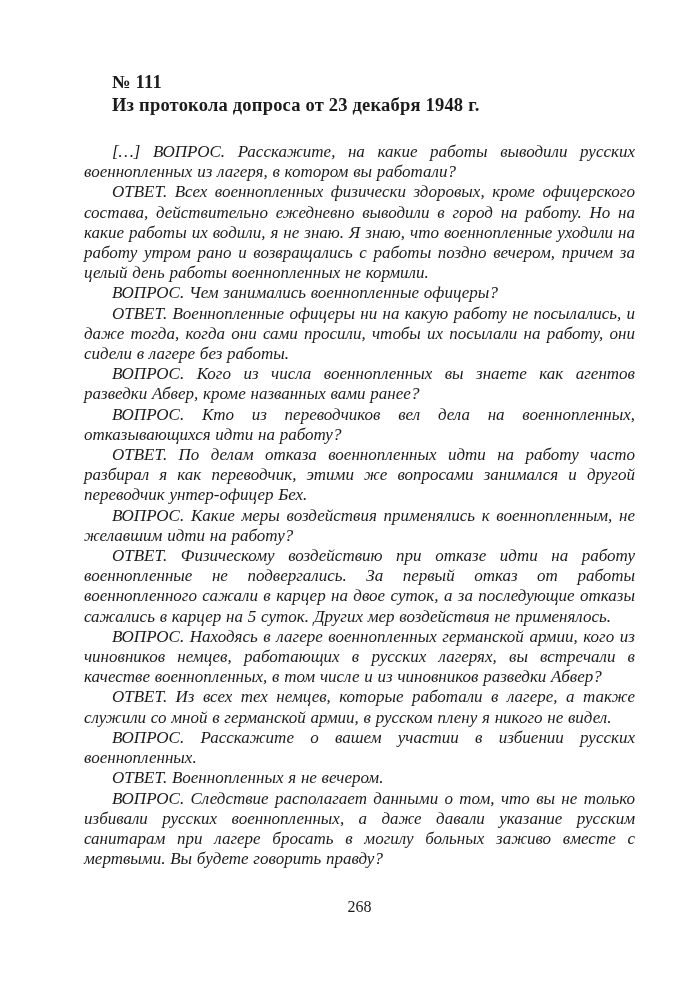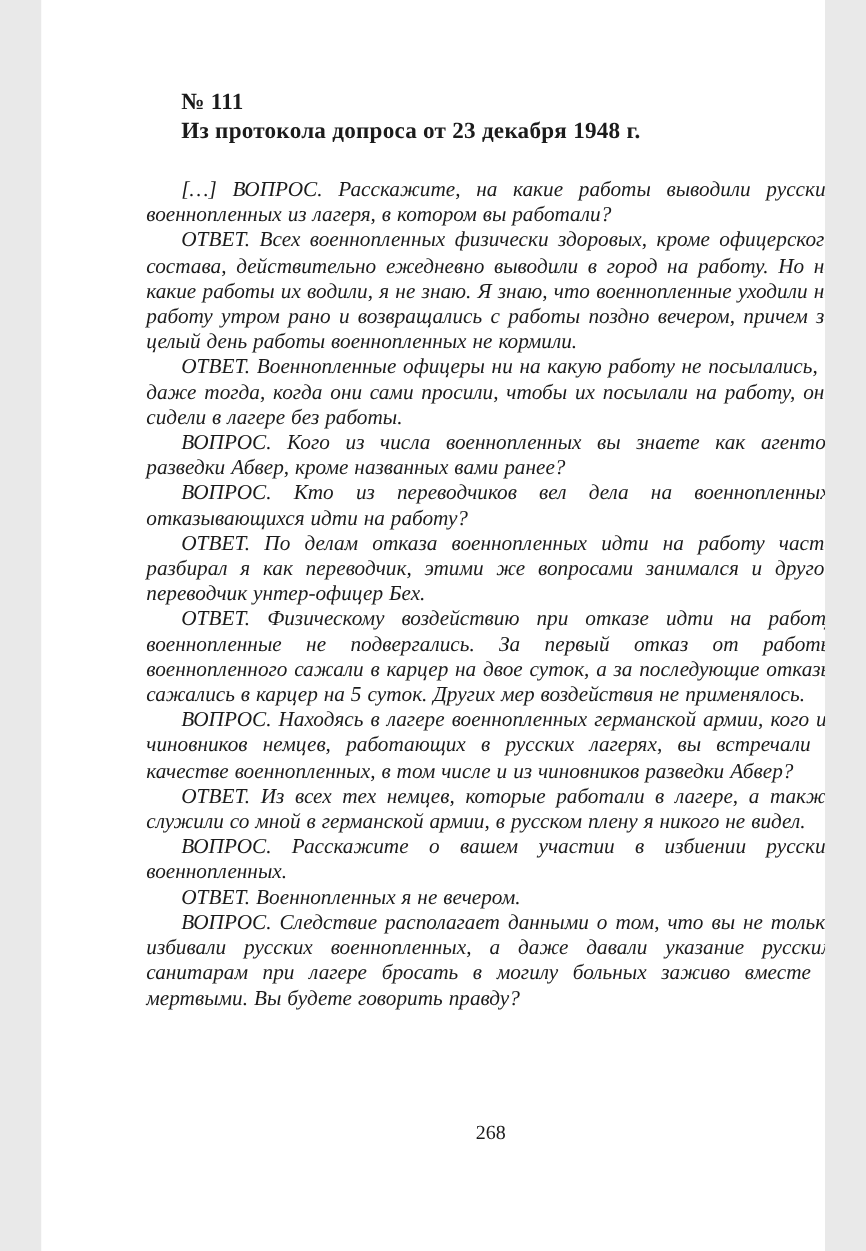--- a/index.html
+++ b/index.html
@@ -2,21 +2,21 @@
 <html lang="ru"><head>
 <meta charset="utf-8">
 <style>
   html, body {
     margin: 0;
     padding: 0;
     background: #e9e9e9;
   }
   .page {
     position: relative;
-    width: 627px;
+    width: 693px;
     height: 1001px;
     margin: 0 auto;
     background: #ffffff;
     color: #1b1b1b;
     font-family: "Liberation Serif", "DejaVu Serif", serif;
     overflow: hidden;
     box-sizing: border-box;
   }
   .text-block {
     position: absolute;
@@ -64,24 +64,26 @@
 
 <div class="page">
   <div class="text-block">
     <div class="heading">
       <span class="doc-no">№ 111</span>
       <span class="doc-title">Из протокола допроса от 23 декабря 1948 г.</span>
     </div>
     <div class="body-text">
         <p class="para">[…] ВОПРОС. Расскажите, на какие работы выводили русских военнопленных из лагеря, в котором вы работали?</p>
         <p class="para">ОТВЕТ. Всех военнопленных физически здоровых, кроме офицерского состава, действительно ежедневно выводили в город на работу. Но на какие работы их водили, я не знаю. Я знаю, что военнопленные уходили на работу утром рано и возвращались с работы поздно вечером, причем за целый день работы военнопленных не кормили.</p>
+        <p class="para">ВОПРОС. Чем занимались военнопленные офицеры?</p>
         <p class="para">ОТВЕТ. Военнопленные офицеры ни на какую работу не посылались, и даже тогда, когда они сами просили, чтобы их посылали на работу, они сидели в лагере без работы.</p>
         <p class="para">ВОПРОС. Кого из числа военнопленных вы знаете как агентов разведки Абвер, кроме названных вами ранее?</p>
         <p class="para">ВОПРОС. Кто из переводчиков вел дела на военнопленных, отказывающихся идти на работу?</p>
         <p class="para">ОТВЕТ. По делам отказа военнопленных идти на работу часто разбирал я как переводчик, этими же вопросами занимался и другой переводчик унтер-офицер Бех.</p>
+        <p class="para">ВОПРОС. Какие меры воздействия применялись к военнопленным, не желавшим идти на работу?</p>
         <p class="para">ОТВЕТ. Физическому воздействию при отказе идти на работу военнопленные не подвергались. За первый отказ от работы военнопленного сажали в карцер на двое суток, а за последующие отказы сажались в карцер на 5 суток. Других мер воздействия не применялось.</p>
         <p class="para">ВОПРОС. Находясь в лагере военнопленных германской армии, кого из чиновников немцев, работающих в русских лагерях, вы встречали в качестве военнопленных, в том числе и из чиновников разведки Абвер?</p>
         <p class="para">ОТВЕТ. Из всех тех немцев, которые работали в лагере, а также служили со мной в германской армии, в русском плену я никого не видел.</p>
         <p class="para">ВОПРОС. Расскажите о вашем участии в избиении русских военнопленных.</p>
         <p class="para">ОТВЕТ. Военнопленных я не вечером.</p>
         <p class="para">ВОПРОС. Следствие располагает данными о том, что вы не только избивали русских военнопленных, а даже давали указание русским санитарам при лагере бросать в могилу больных заживо вместе с мертвыми. Вы будете говорить правду?</p>
       </div>
   </div>
   <div class="page-number">268</div>
 </div>

